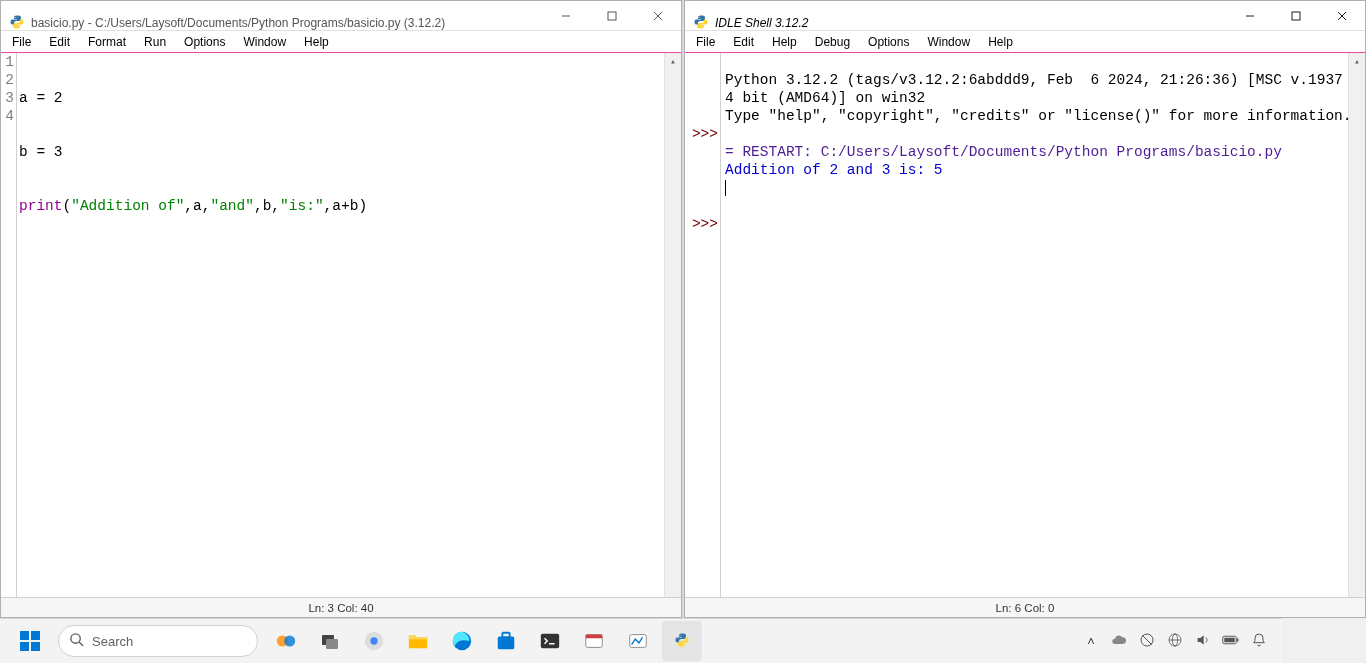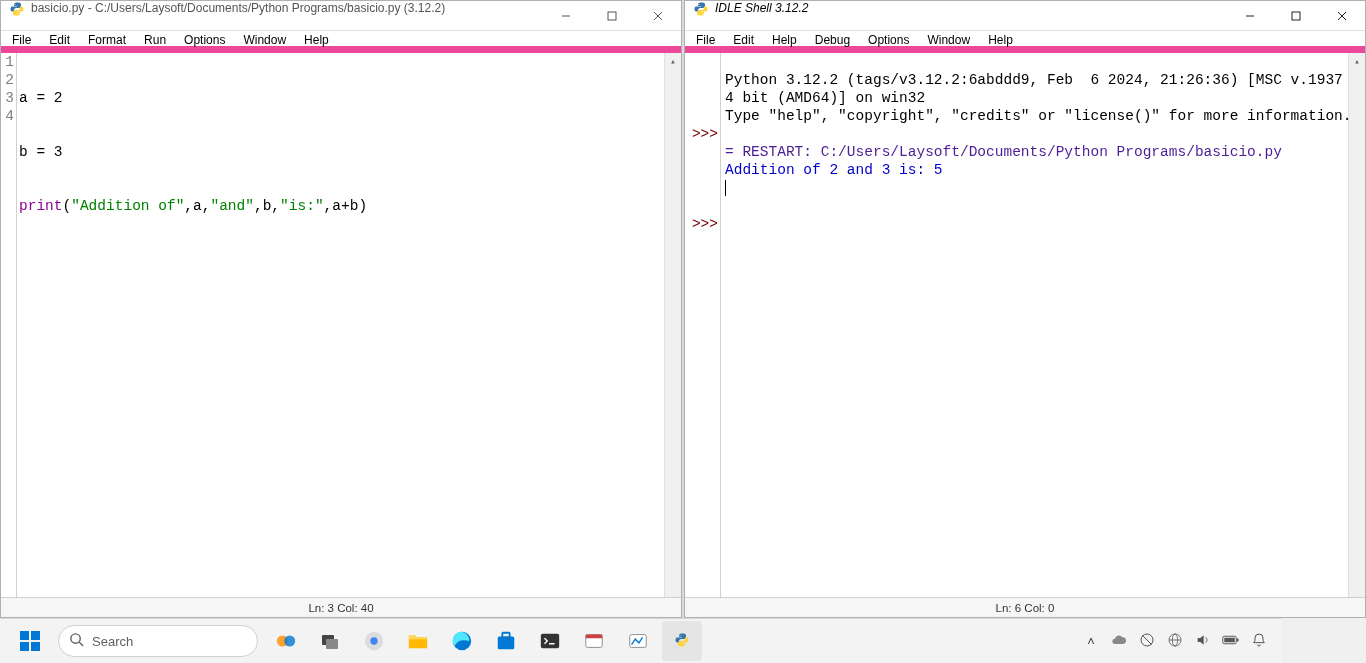--- a/index.html
+++ b/index.html
@@ -24,21 +24,21 @@
     border: 1px solid #b0b0b0;
     display: flex;
     flex-direction: column;
   }
   .window.left { left: 0; top: 0; width: 682px; height: 618px; }
   .window.right { left: 684px; top: 0; width: 682px; height: 618px; }
 
   .titlebar {
     height: 30px;
     display: flex;
-    align-items: flex-start;
+    align-items: flex-end;
     background: #ffffff;
     border-bottom: 1px solid #e0e0e0;
   }
   .titlebar .icon {
     width: 16px; height: 16px;
     margin: 0 6px 0 8px;
     display: inline-flex; align-items: center; justify-content: center;
   }
   .titlebar .title {
     flex: 1;
@@ -53,22 +53,23 @@
     width: 46px;
     display: flex; align-items: center; justify-content: center;
     color: #555;
     font-size: 12px;
     cursor: default;
   }
 
   .menubar {
     height: 22px;
     display: flex;
+    align-items: center;
     padding: 0 2px;
-    border-bottom: 7px solid #ec4899;
+    border-bottom: 1px solid #ec4899;
   }
   .menu-item {
     padding: 2px 9px;
     color: #000;
     font-size: 12px;
     cursor: default;
   }
 
   .editor-area {
     flex: 1;

